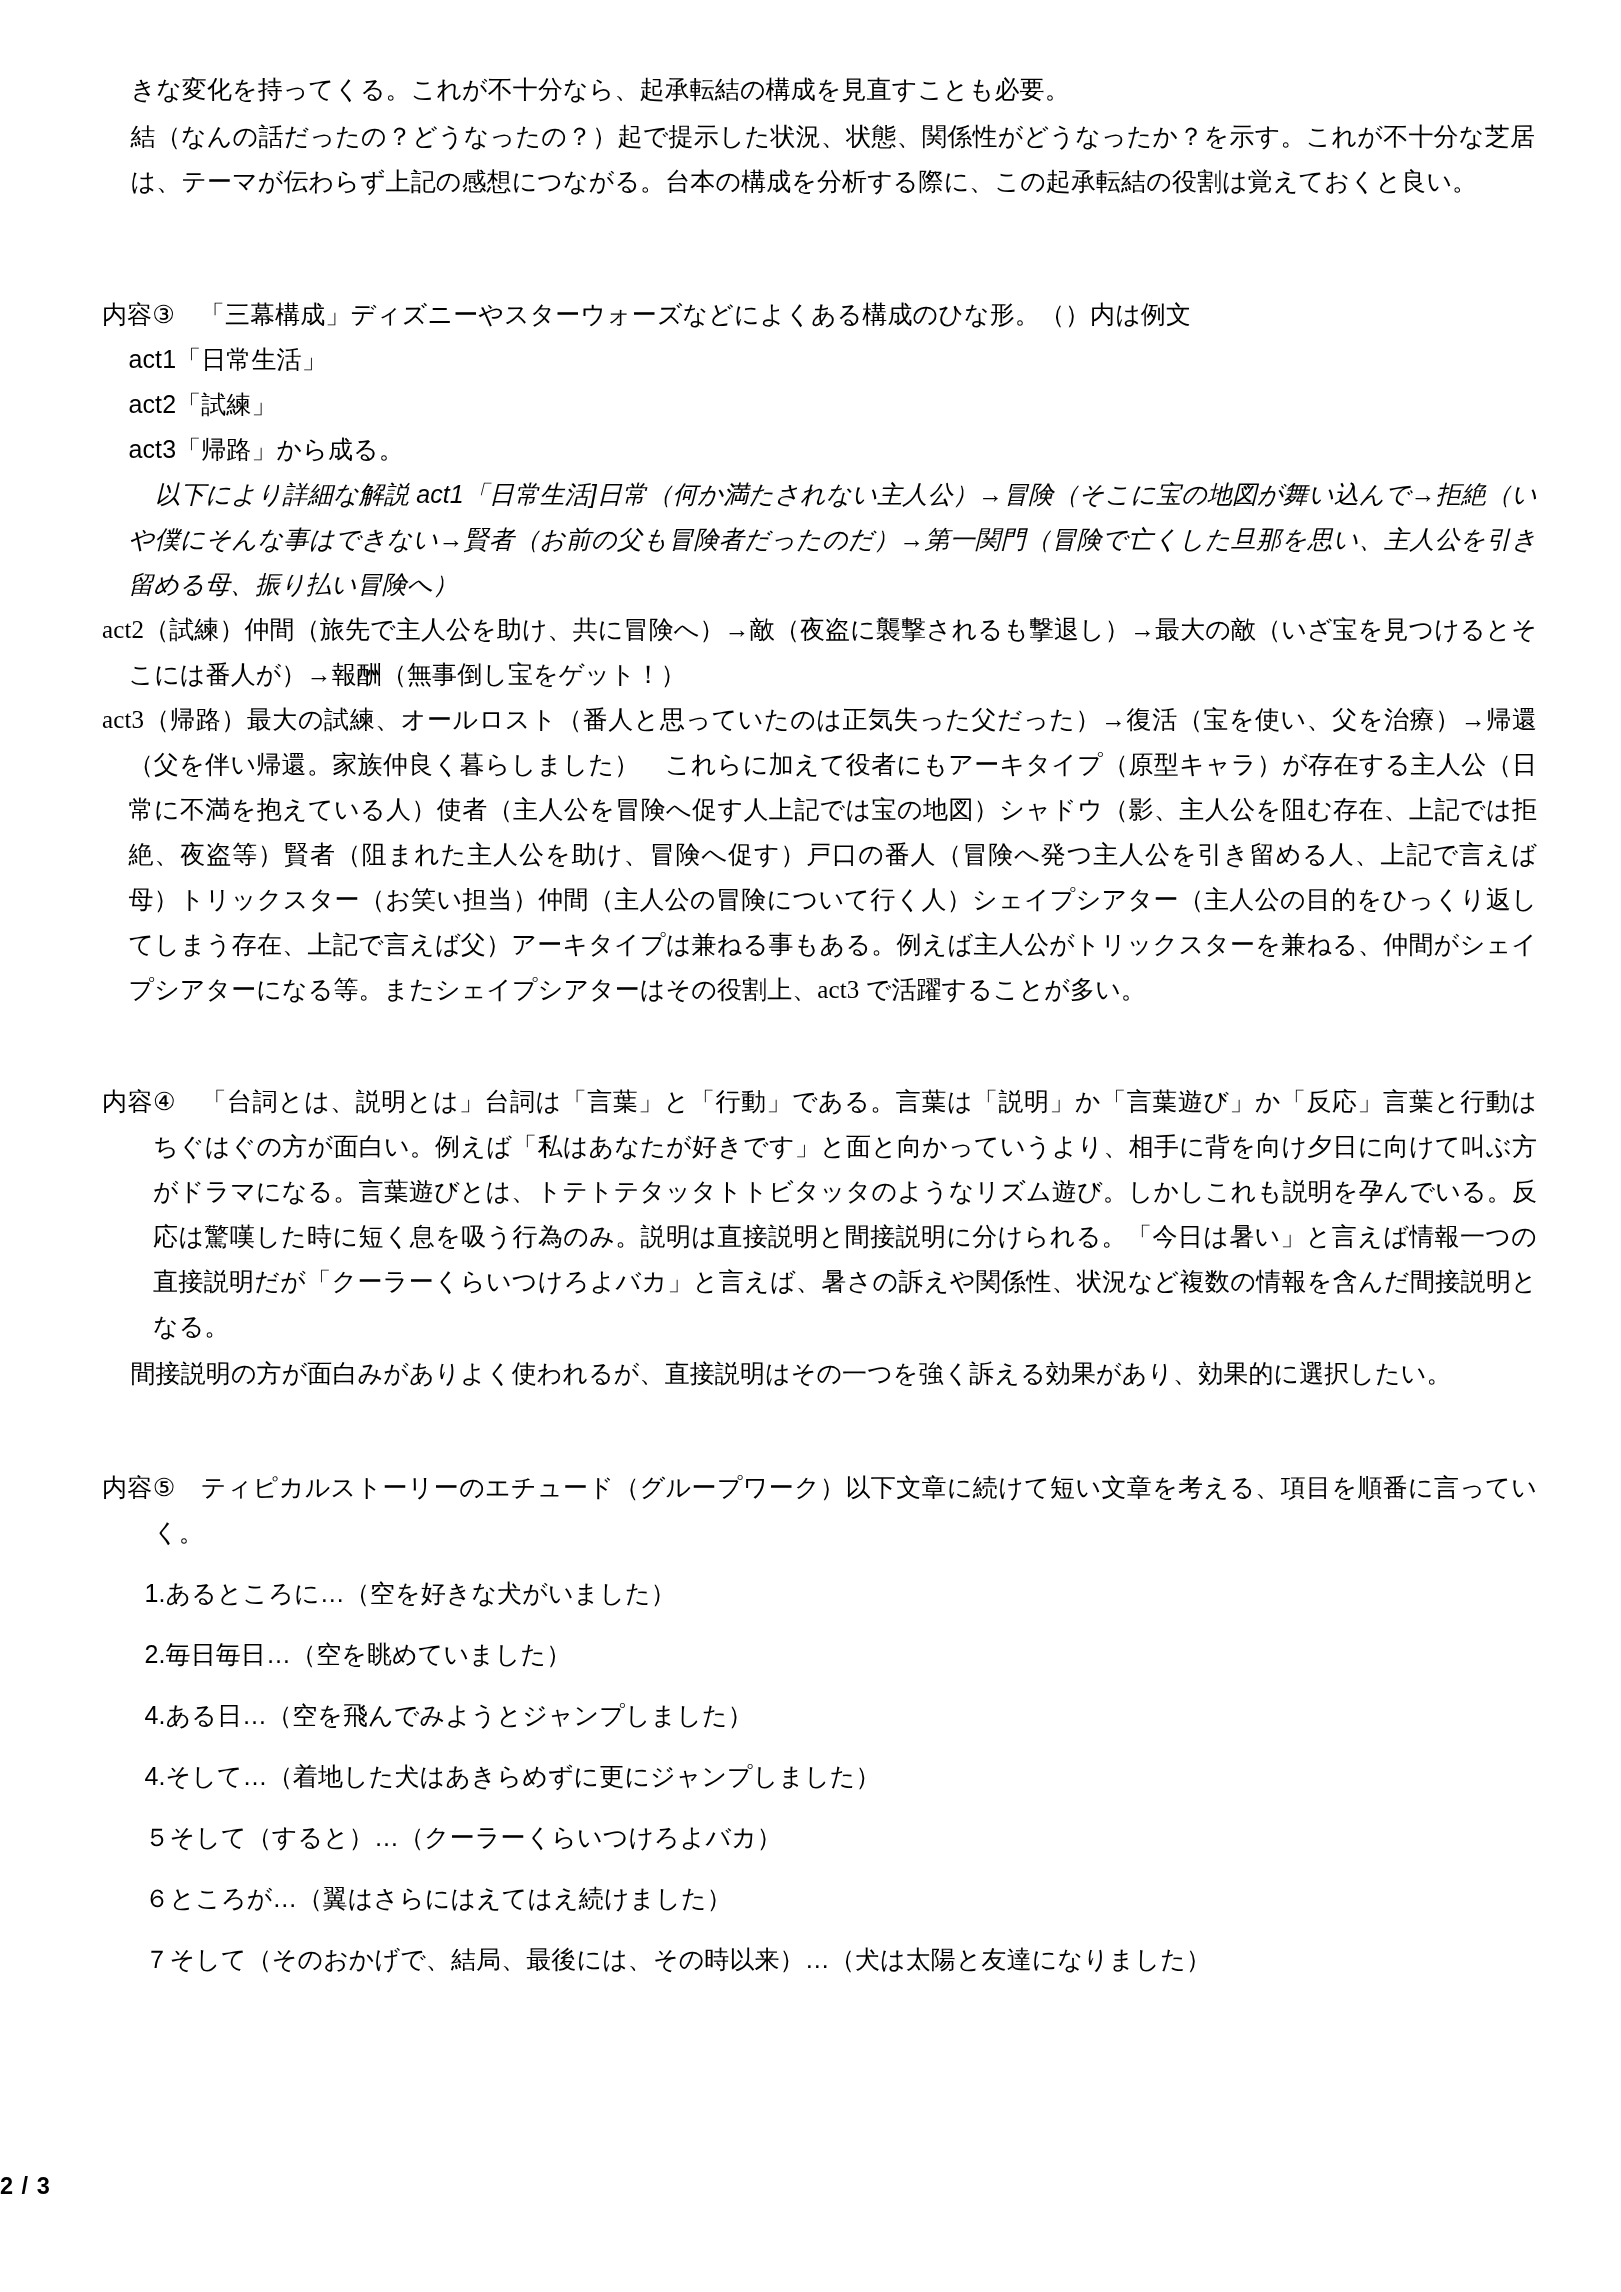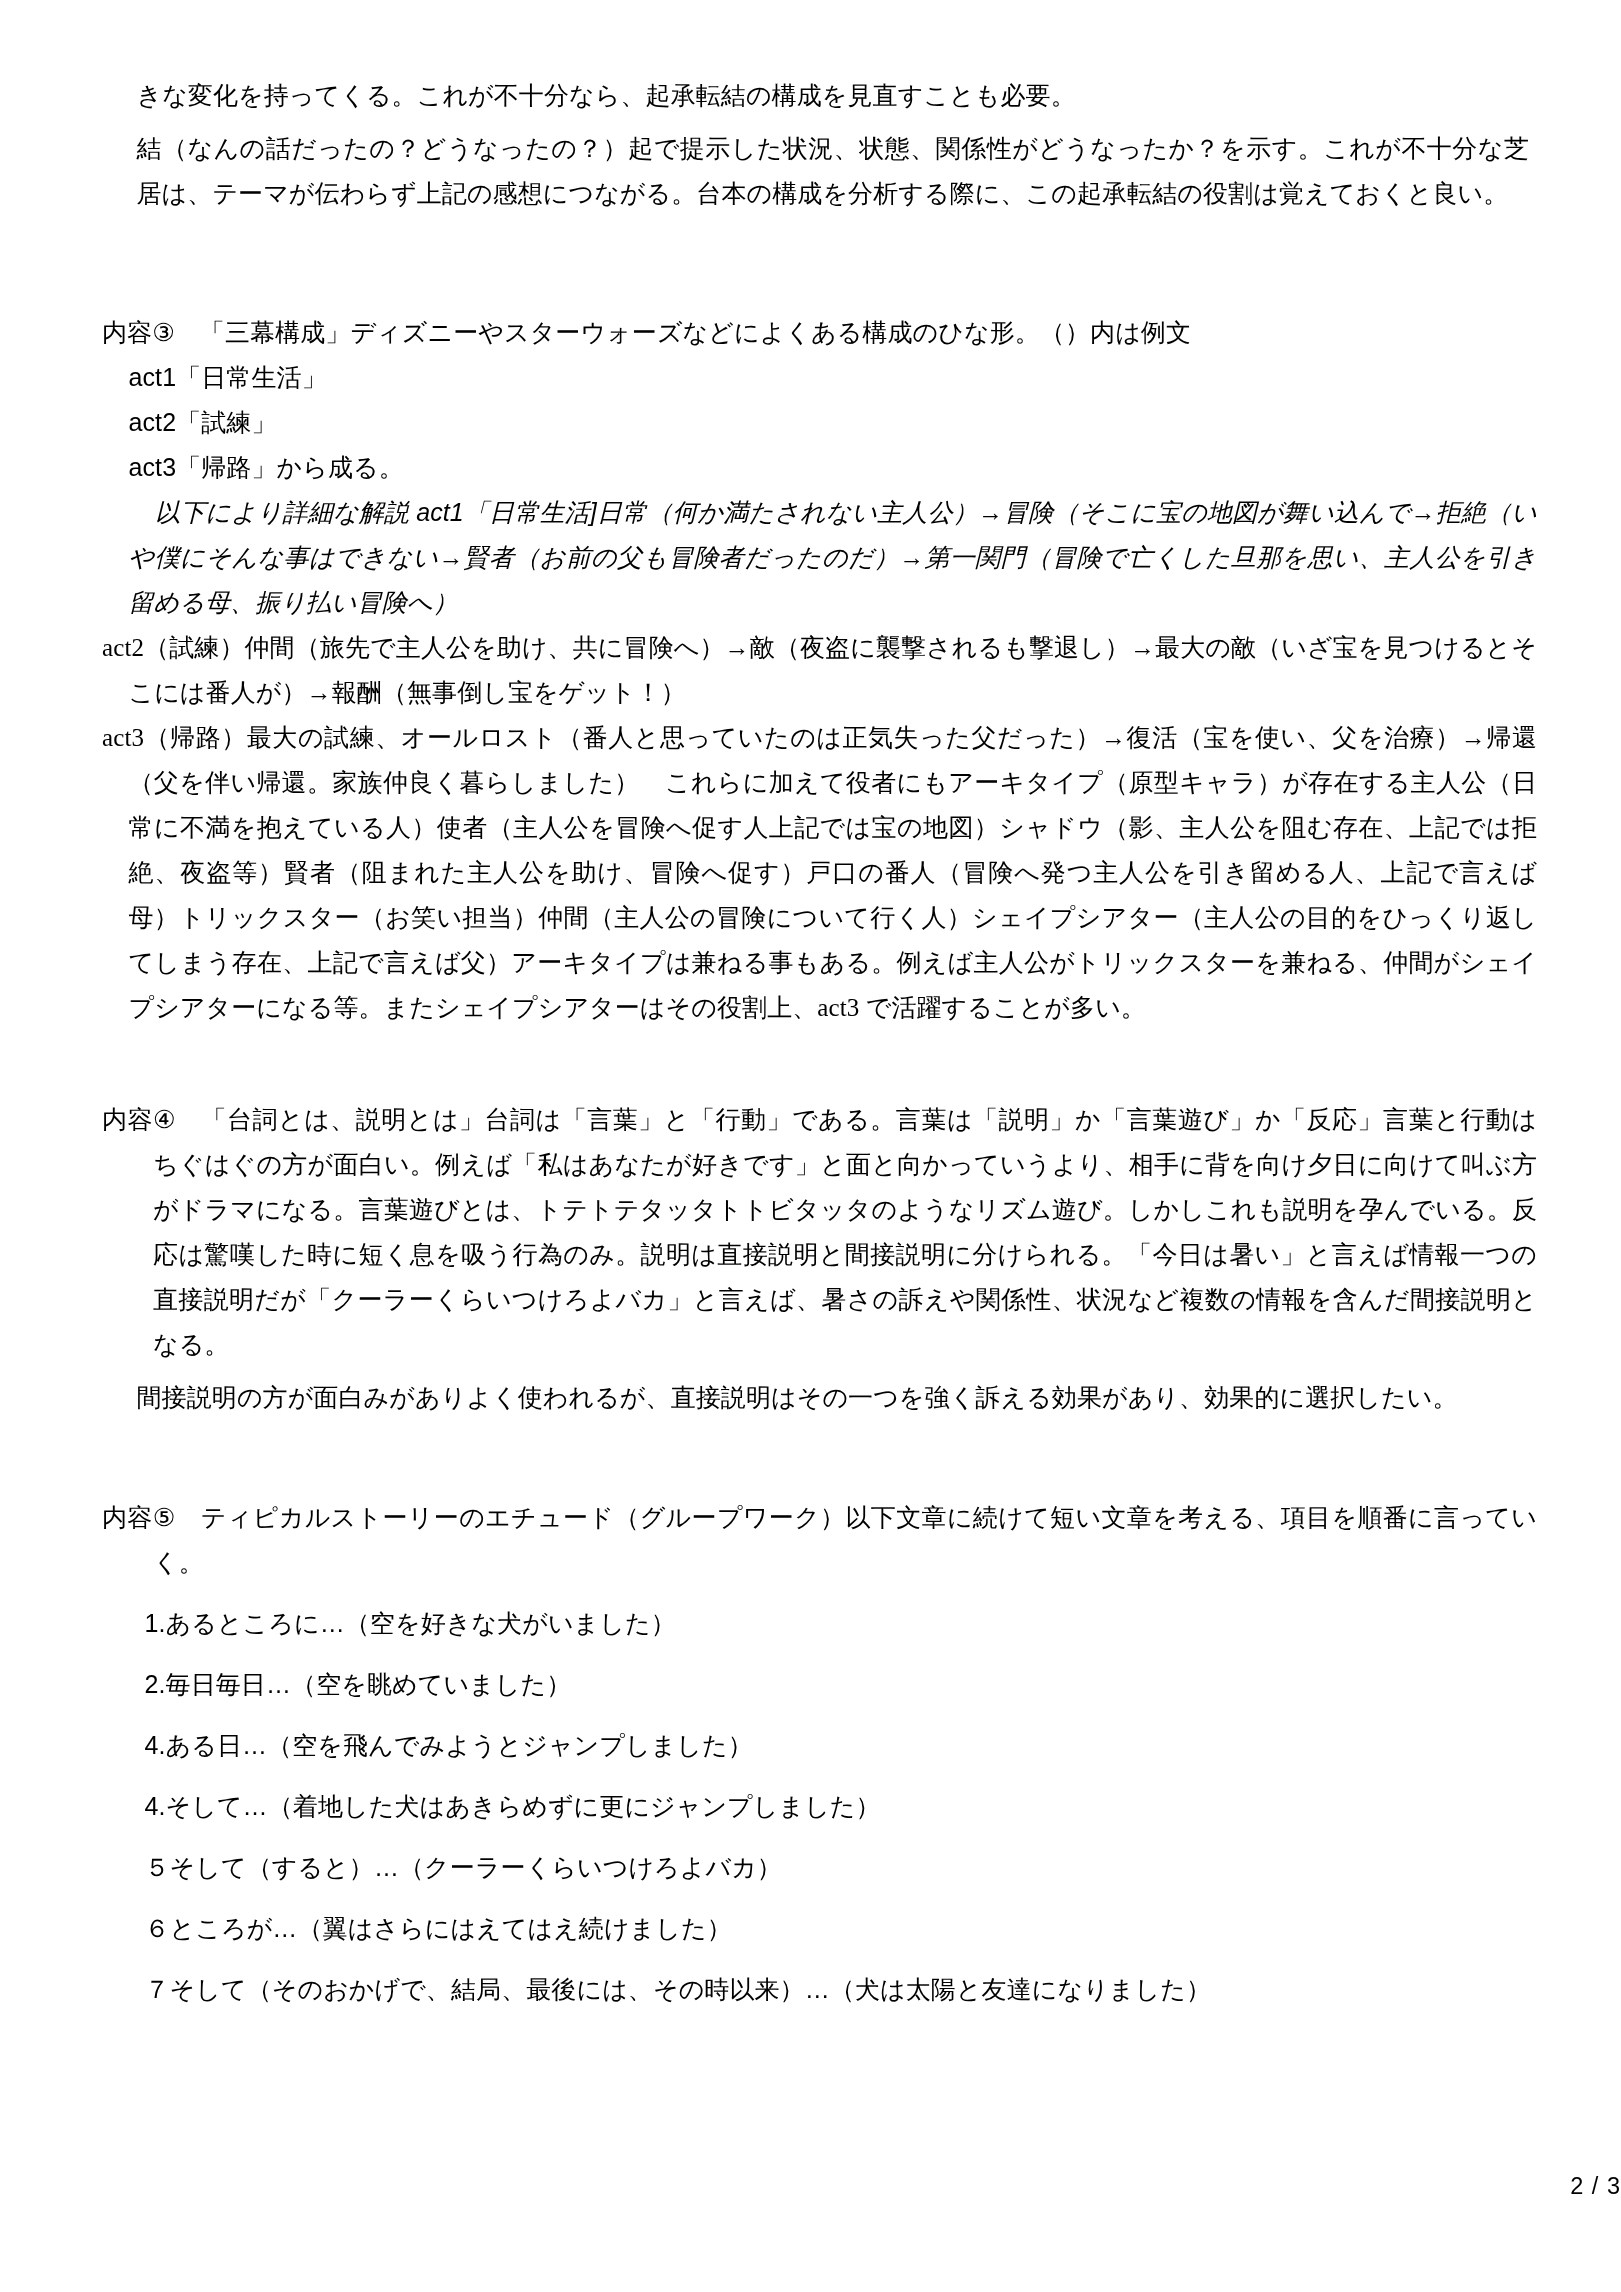--- a/index.html
+++ b/index.html
@@ -38,21 +38,21 @@
 
   
   .p-hang {
     margin: 0;
     padding-left: 26.5px;
     text-indent: -26.5px;
     font-family: Liberation Serif, serif;
   }
   
   .p-indent1 {
-    margin: 8px;
+    margin: 2px;
     padding-left: 26.5px;
     text-indent: 0;
   }
   
   .p-section {
     margin: 0;
     padding-left: 51px;
     text-indent: -51px;
   }
   
@@ -70,23 +70,23 @@
   .act-line {
     margin: 0;
     padding-left: 26.5px;
     white-space: nowrap;
   }
   .footer {
     position: absolute;
     left: 0;
     right: 0;
     bottom: 93px;
-    text-align: right;
+    text-align: left;
     font-size: 23.5px;
-    font-weight: normal;
+    font-weight: bold;
     letter-spacing: 1px;
   }
 </style>
 </head>
 <body>
 
 <div class="page">
   <div class="doc-body">
 
     <div class="block">

